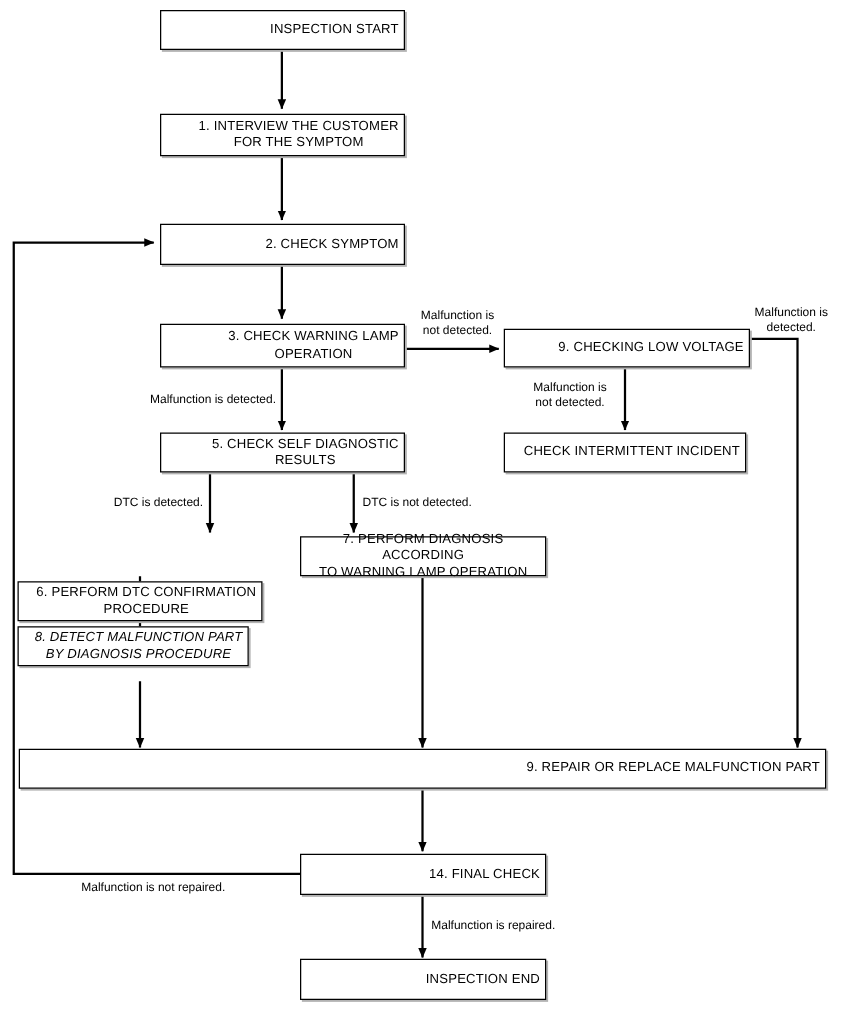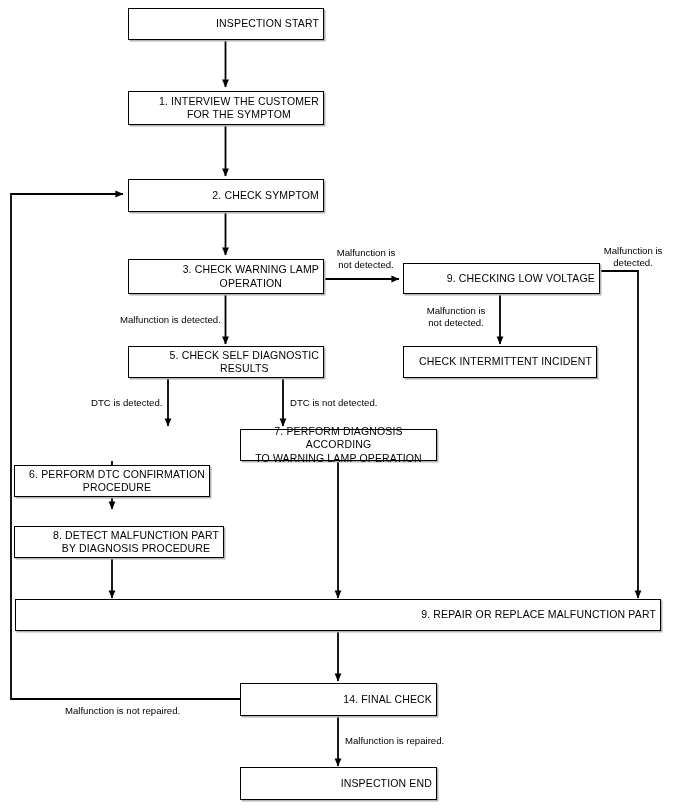--- a/index.html
+++ b/index.html
@@ -129,21 +129,21 @@
   </div>
 
   <div class="node" style="left:14px; top:429px; width:196px; height:32px;margin-top:36px;">
     <span>6. PERFORM DTC CONFIRMATION<br>PROCEDURE</span>
   </div>
 
   <div class="node" style="left:240px; top:429px; width:197px; height:32px;">
     <span>7. PERFORM DIAGNOSIS ACCORDING<br>TO WARNING LAMP OPERATION</span>
   </div>
 
-  <div class="node" style="left:14px; top:526px; width:210px; height:32px;">
+  <div class="node" style="left:14px; top:501px; width:185px; height:32px;font-style:italic;">
     <span>8. DETECT MALFUNCTION PART<br>BY DIAGNOSIS PROCEDURE</span>
   </div>
 
   <div class="node" style="left:15px; top:599px; width:646px; height:32px;">
     <span>9. REPAIR OR REPLACE MALFUNCTION PART</span>
   </div>
 
   <div class="node" style="left:240px; top:683px; width:197px; height:33px;">
     <span>14. FINAL CHECK</span>
   </div>

